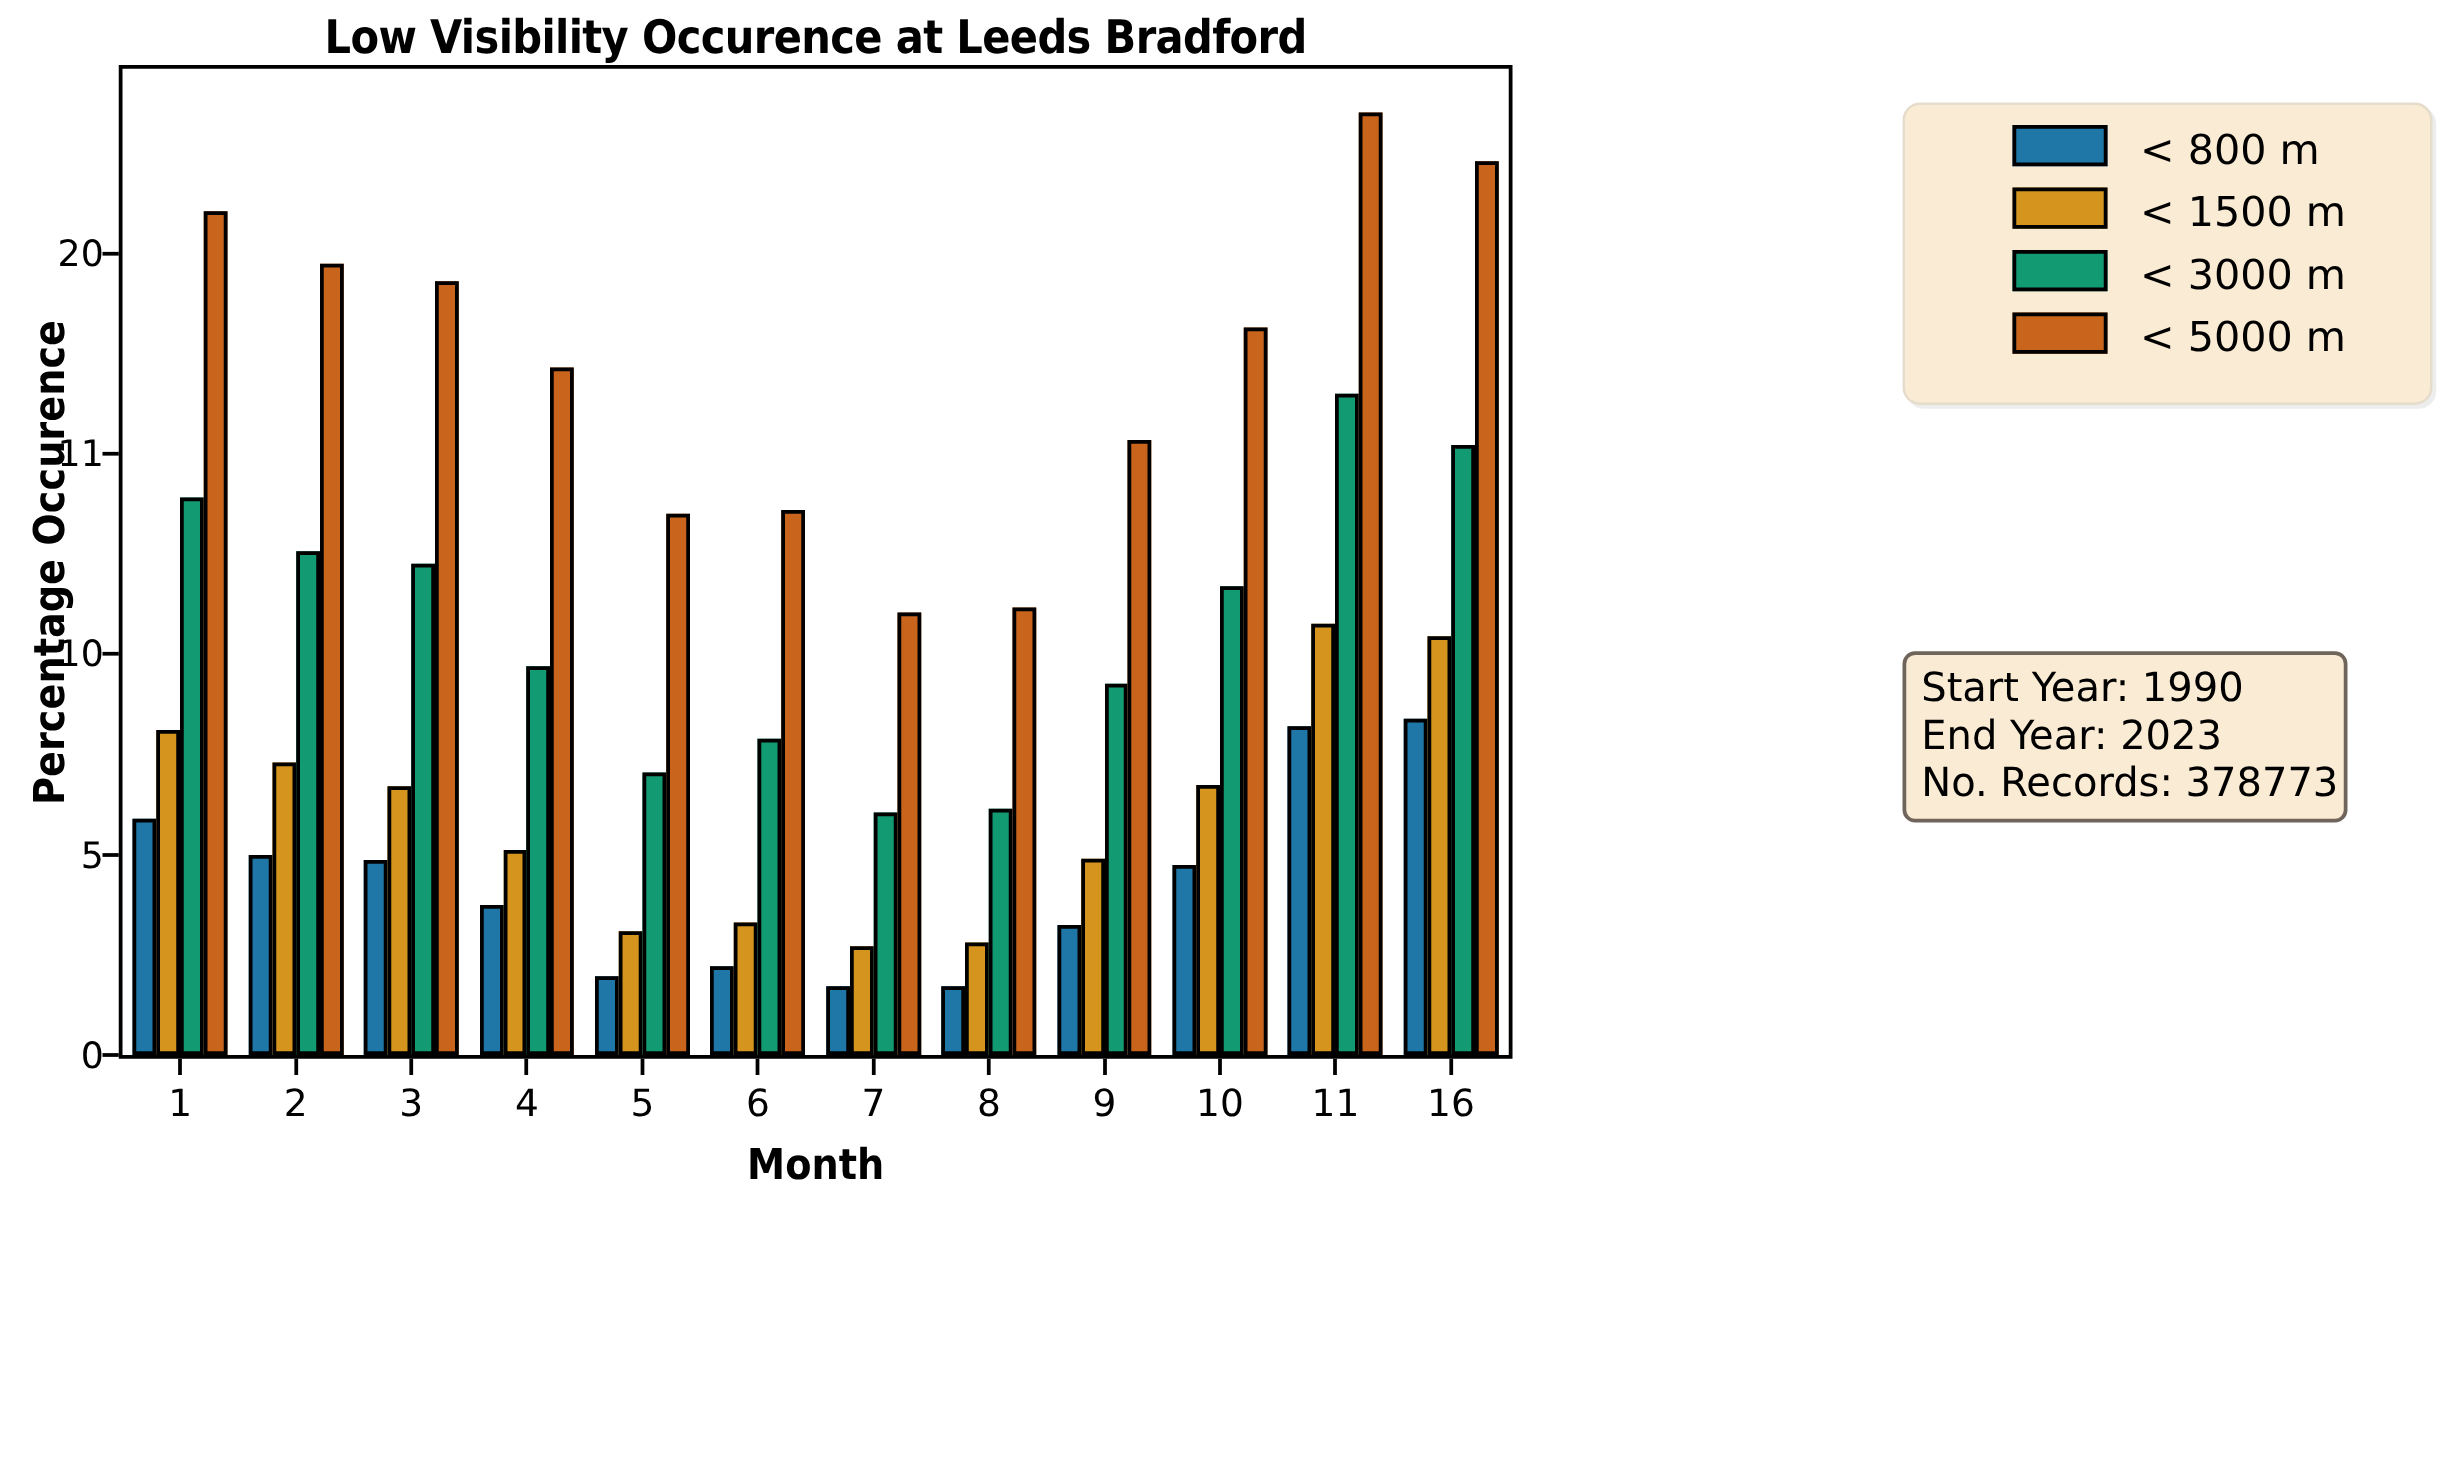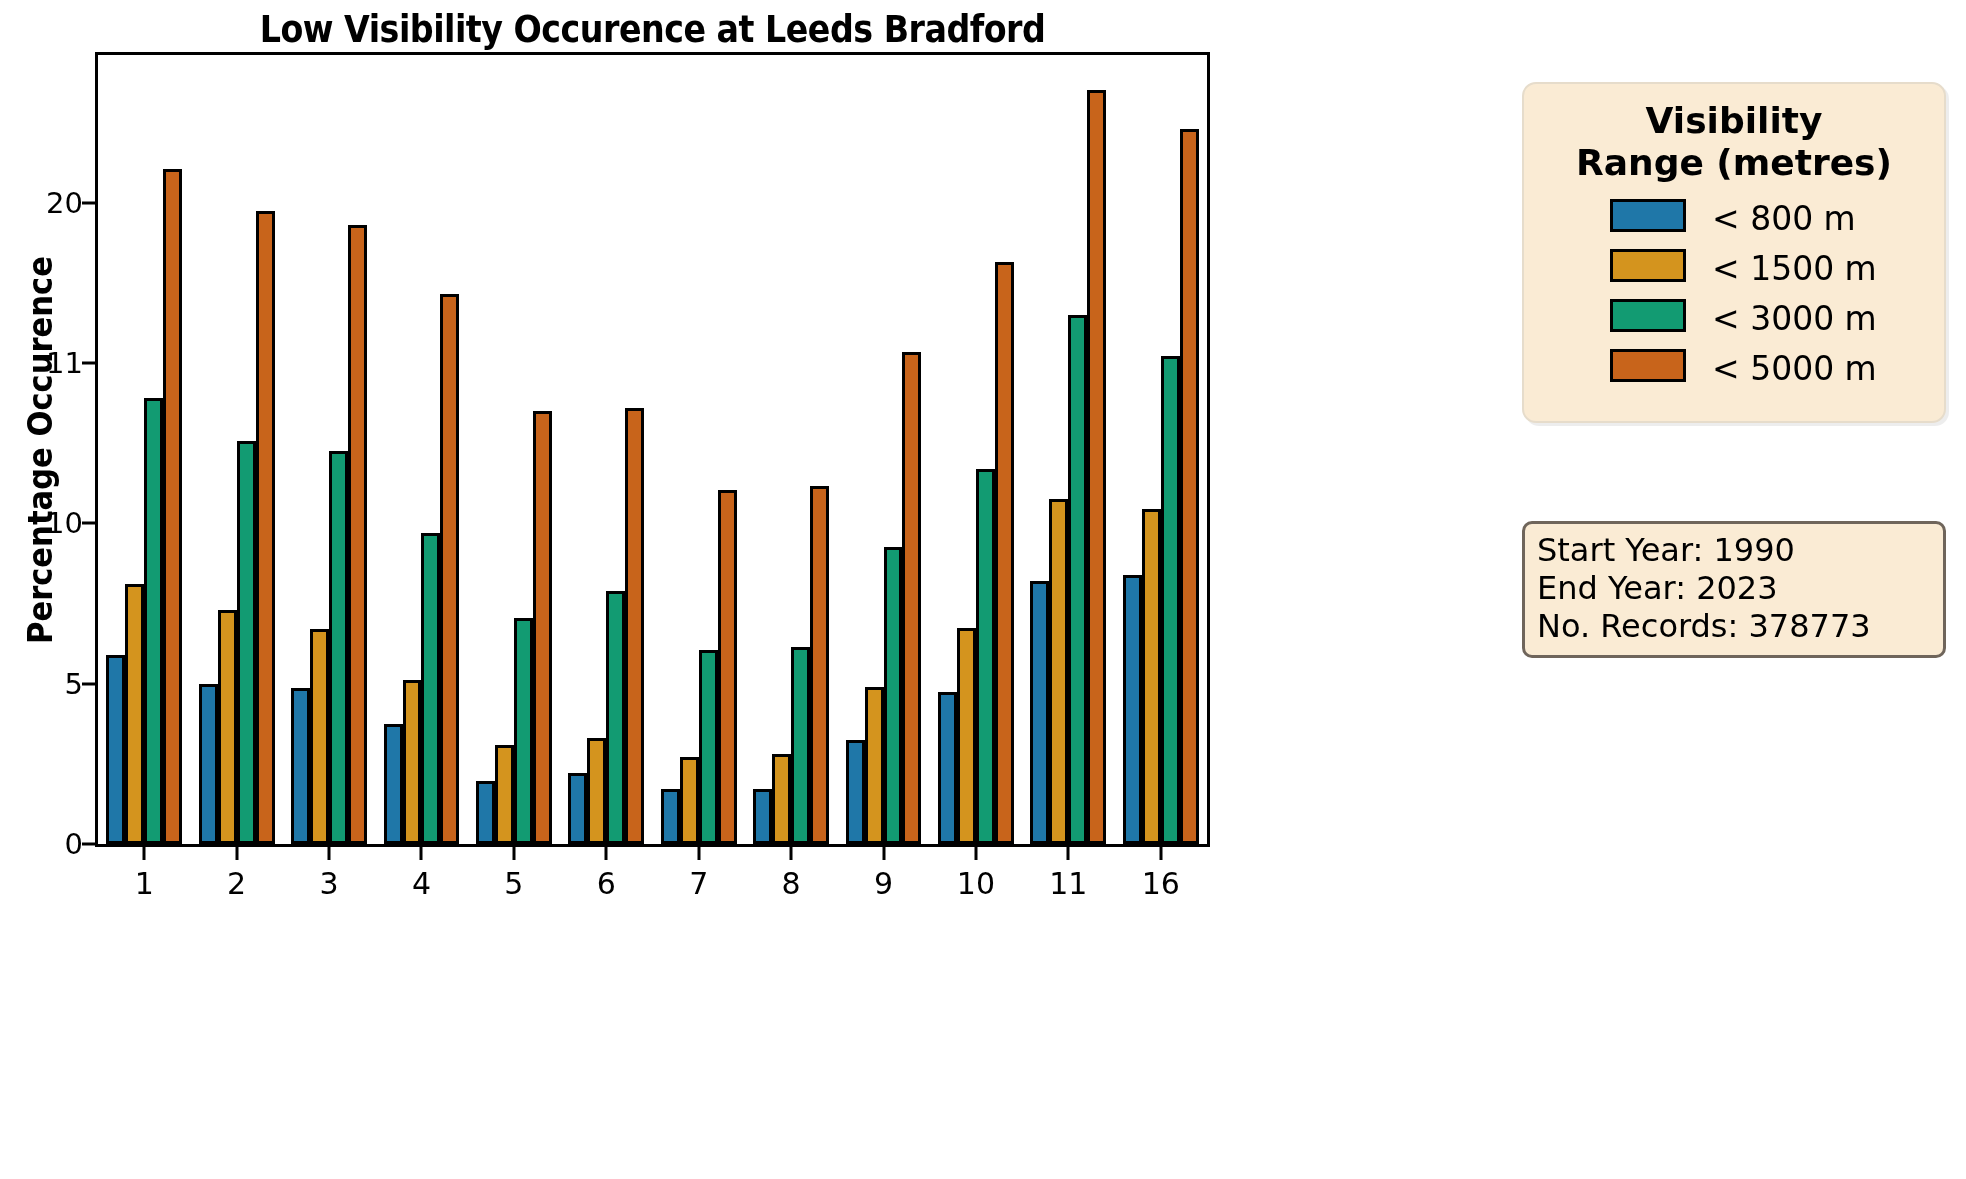--- a/index.html
+++ b/index.html
@@ -142,21 +142,21 @@
     margin-left:26px;
     font-size:33px;
     color:#000;
     white-space:nowrap;
   }
 
   
   #info-box{
     position:absolute;
     left:1522px; top:521px;
-    width:424px;
+    width:356px;
     background:#faebd4;
     border:3px solid #6f655b;
     border-radius:10px;
     padding:8px 12px 10px 12px;
     box-sizing:border-box;
   }
   .info-line{
     font-size:32px;
     line-height:1.18;
     color:#000;
@@ -166,20 +166,21 @@
 </head>
 <body>
 
 <div id="root">
 
   <div id="chart-title">Low Visibility Occurence at Leeds Bradford</div>
 
   <div id="plot-frame"></div>
 
   <div id="ylabel">Percentage Occurence</div>
+  <div id="xlabel">Month</div>
 
   <div id="axes-layer">
       <div class="ytick-label" style="top: 844px; left: 13px; right: auto;">0</div>
       <div class="ytick-mark" style="top: 844px;"></div>
       <div class="ytick-label" style="top: 683.634px; left: 13px; right: auto;">5</div>
       <div class="ytick-mark" style="top: 683.634px;"></div>
       <div class="ytick-label" style="top: 523.268px; left: 13px; right: auto;">10</div>
       <div class="ytick-mark" style="top: 523.268px;"></div>
       <div class="ytick-label" style="top: 362.902px; left: 13px; right: auto;">11</div>
       <div class="ytick-mark" style="top: 362.902px;"></div>
@@ -255,24 +256,20 @@
       <div class="bar" style="left: 951.43px; top: 444.213px; width: 18.9454px; height: 344.787px; background: rgb(212, 148, 30);"></div>
       <div class="bar" style="left: 970.375px; top: 259.793px; width: 18.9454px; height: 529.207px; background: rgb(18, 155, 114);"></div>
       <div class="bar" style="left: 989.32px; top: 35.2805px; width: 18.9454px; height: 753.72px; background: rgb(200, 100, 27);"></div>
       <div class="bar" style="left: 1024.9px; top: 519.585px; width: 18.9454px; height: 269.415px; background: rgb(31, 119, 168);"></div>
       <div class="bar" style="left: 1043.85px; top: 453.835px; width: 18.9454px; height: 335.165px; background: rgb(212, 148, 30);"></div>
       <div class="bar" style="left: 1062.79px; top: 301.488px; width: 18.9454px; height: 487.512px; background: rgb(18, 155, 114);"></div>
       <div class="bar" style="left: 1081.74px; top: 73.7683px; width: 18.9454px; height: 715.232px; background: rgb(200, 100, 27);"></div>
     </div>
 
   <div id="legend">
-    <div id="legend-title">
-      <div>Visibility</div>
-      <div>Range (metres)</div>
-    </div>
     <div id="legend-items">
         <div class="legend-row">
           <span class="legend-swatch" style="background: rgb(31, 119, 168);"></span>
           <span class="legend-label">&lt; 800 m</span>
         </div>
         <div class="legend-row">
           <span class="legend-swatch" style="background: rgb(212, 148, 30);"></span>
           <span class="legend-label">&lt; 1500 m</span>
         </div>
         <div class="legend-row">

